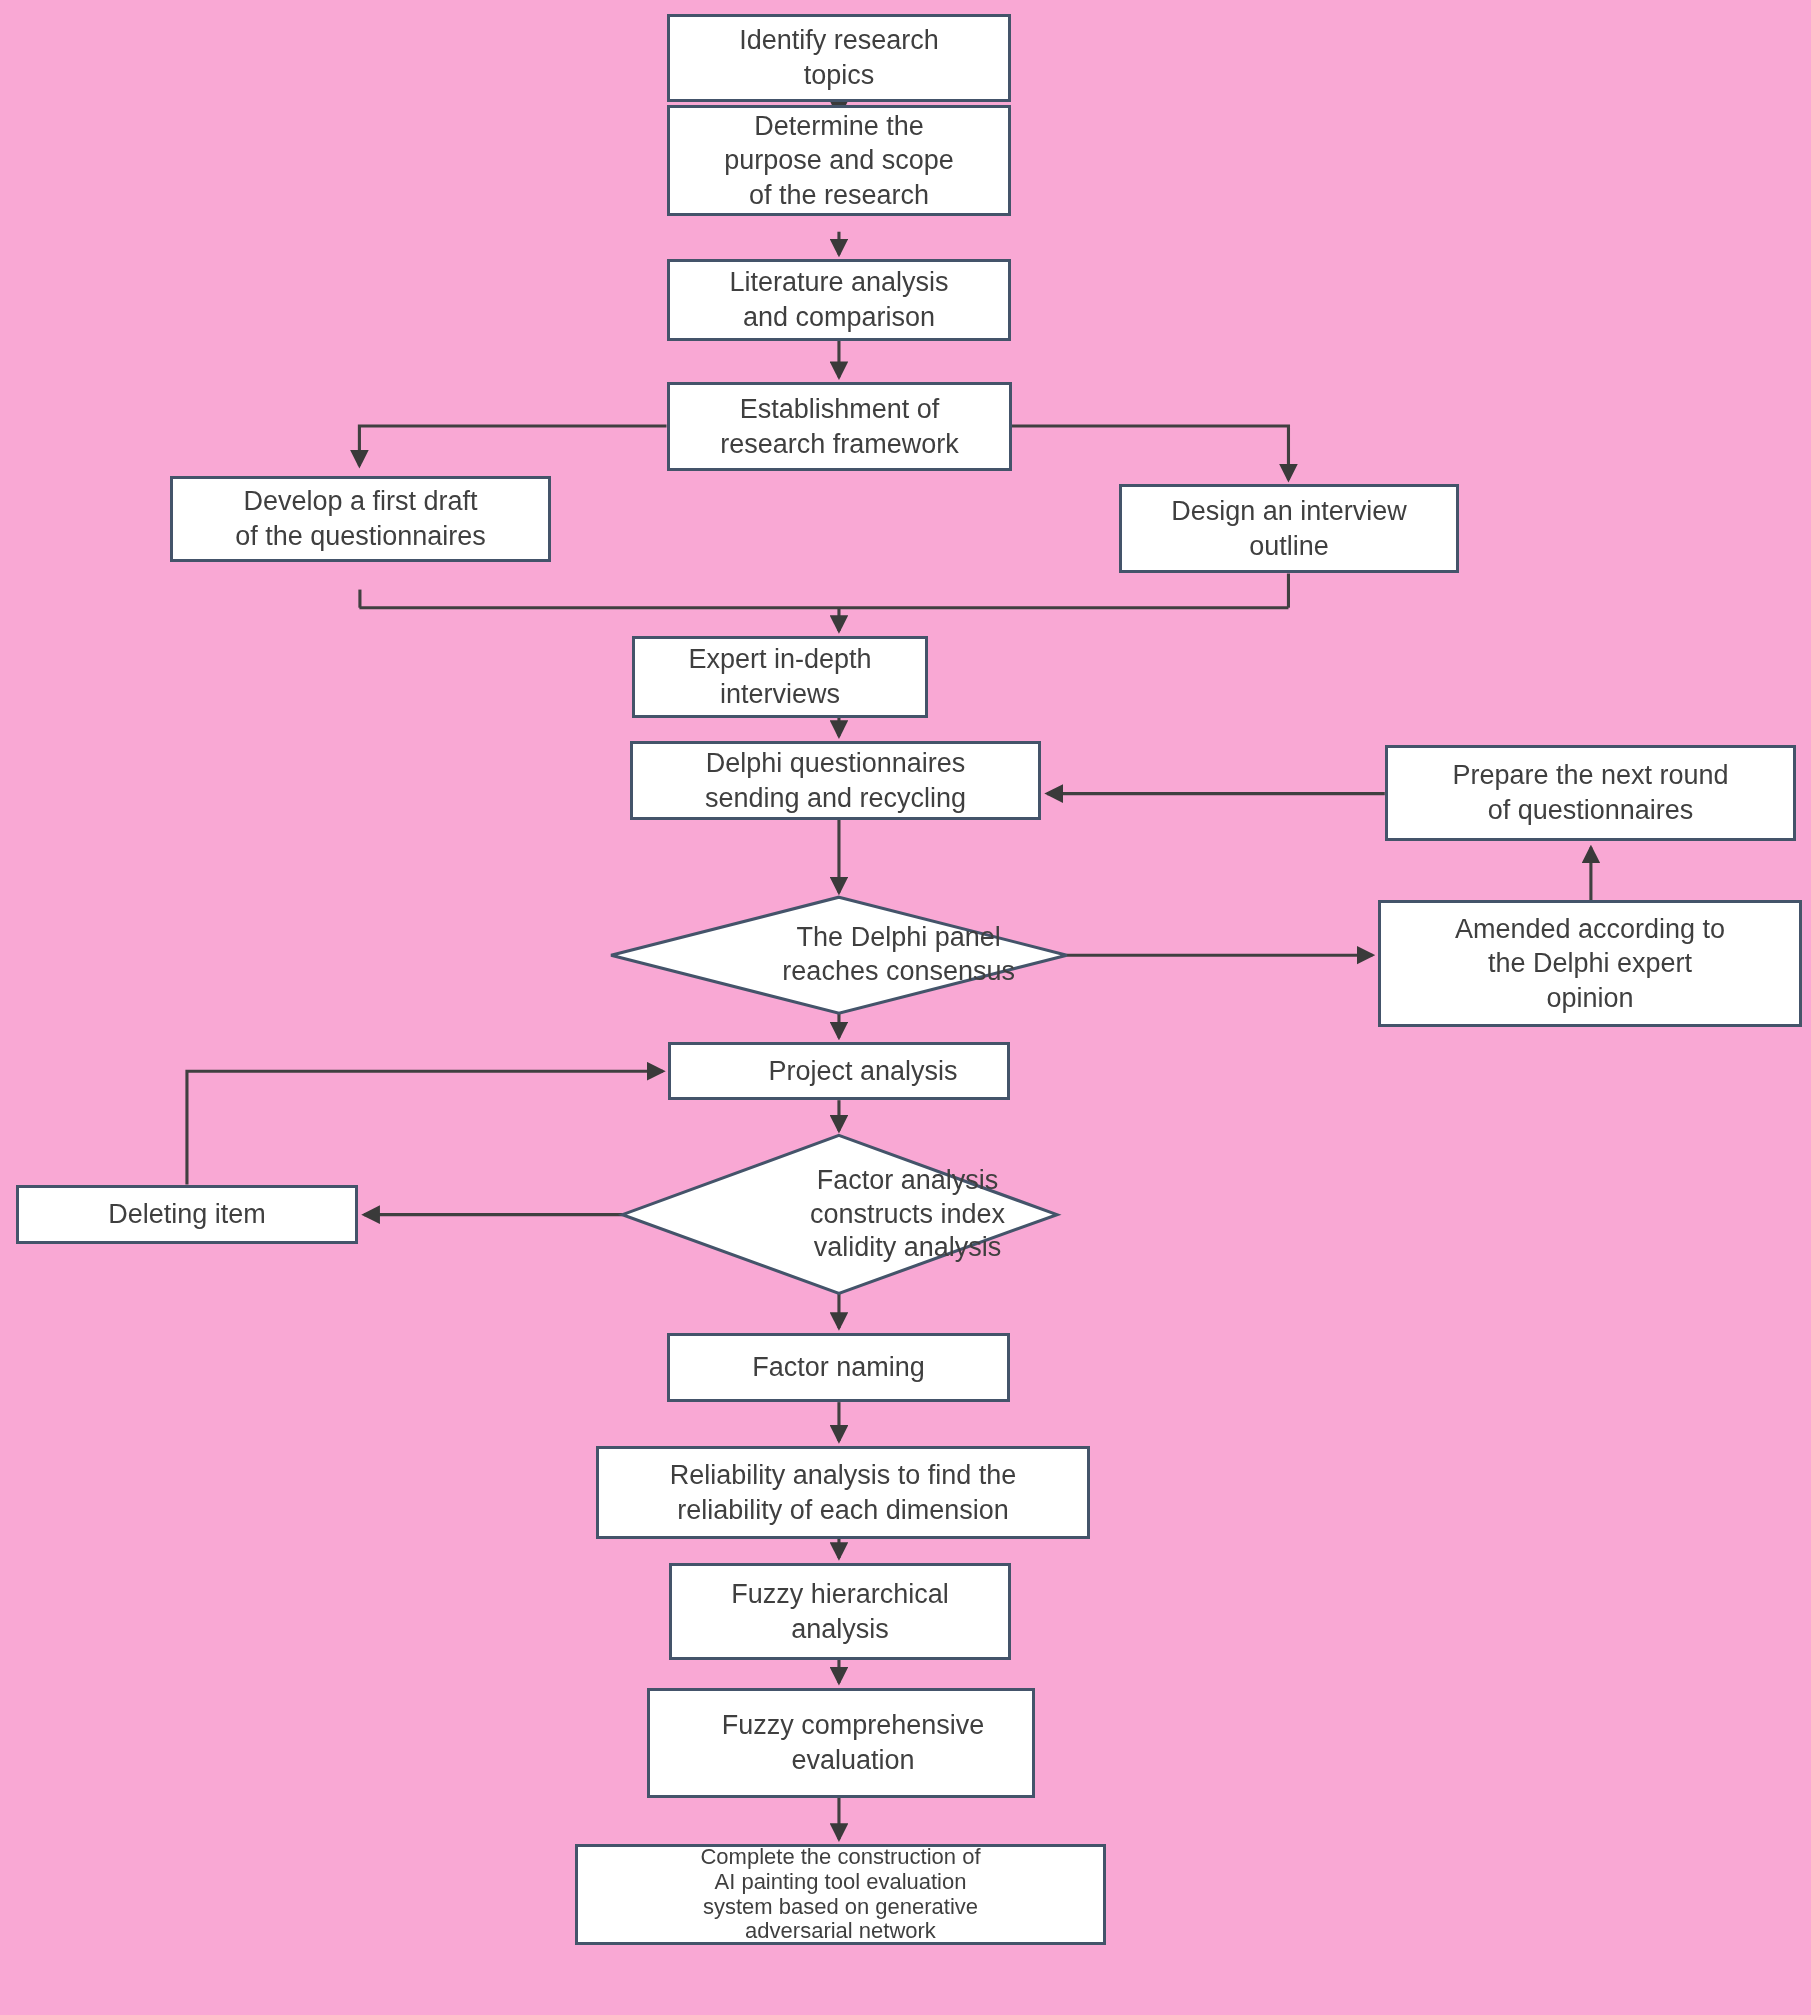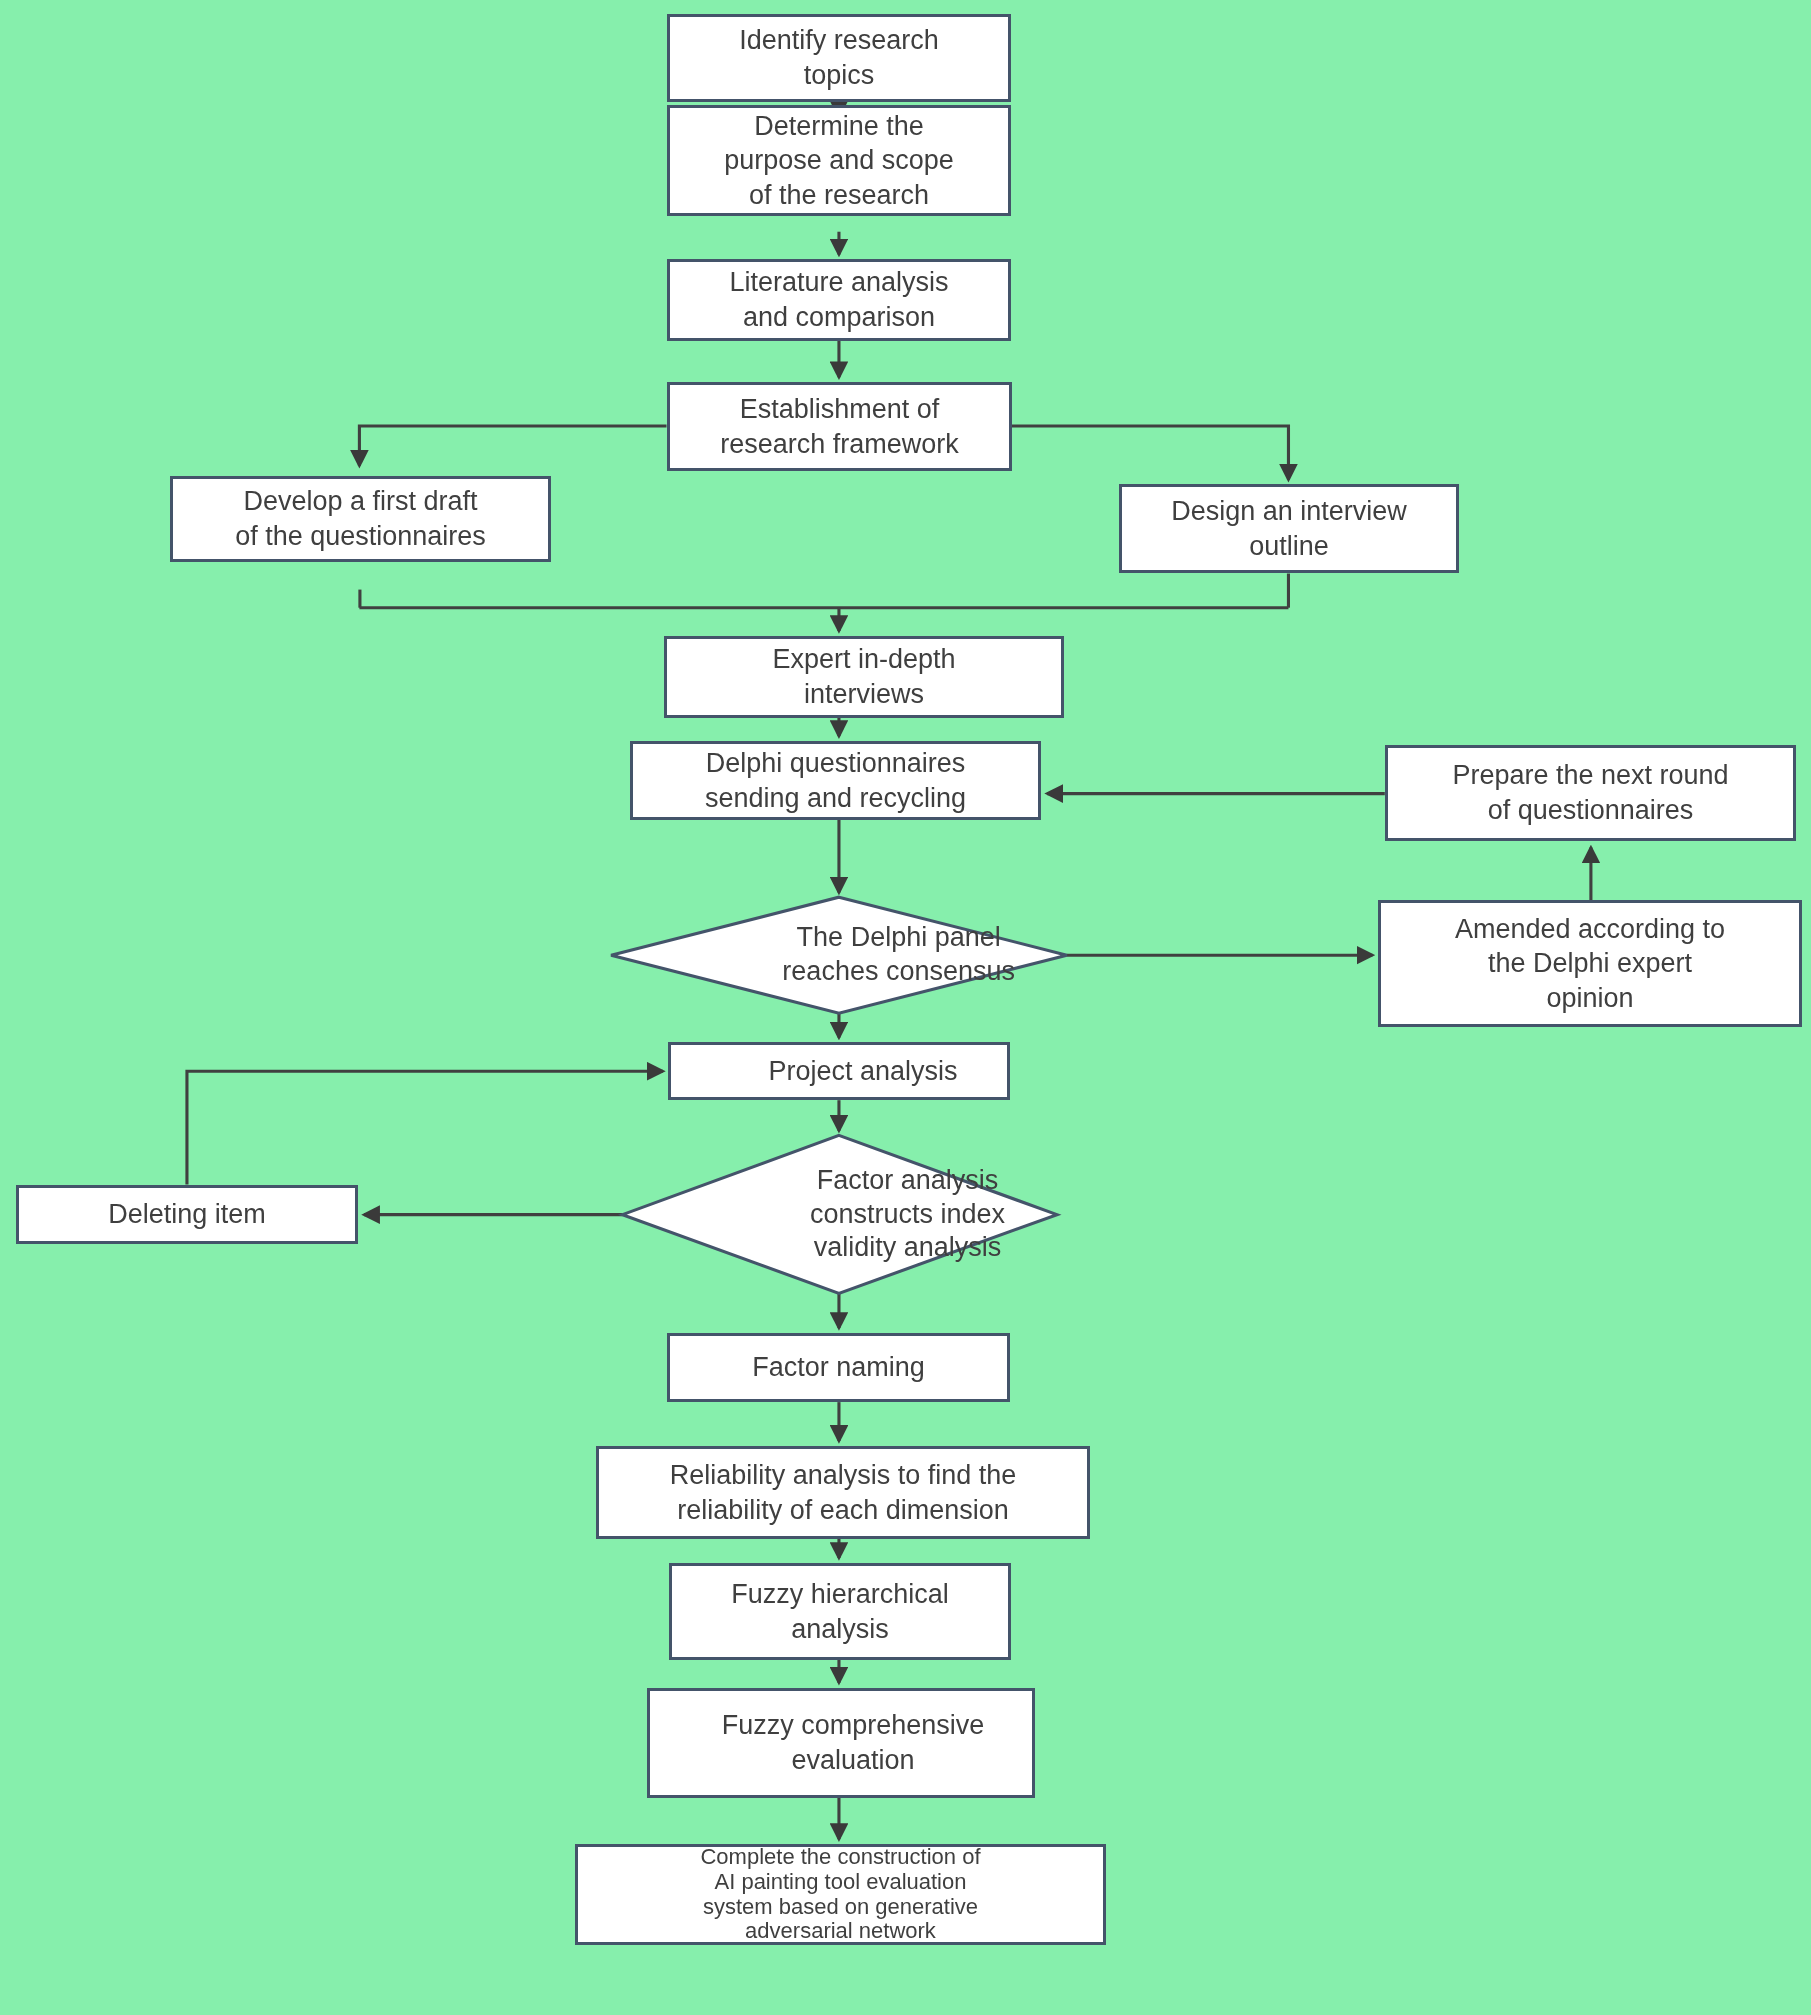--- a/index.html
+++ b/index.html
@@ -1,20 +1,20 @@
 <!DOCTYPE html>
 <html style="font-size:8.3px"><head>
 <meta charset="utf-8">
 <style>
   html,body{margin:0;padding:0;background:#ffffff;}
   #canvas{
     position:relative;
     width:1811px;
     height:2015px;
-    background:#86efac;
+    background:#f9a8d4;
     font-family:"Liberation Sans", sans-serif;
     overflow:hidden;
   }
   #edges{
     position:absolute;
     left:0;top:0;
     width:1811px;height:2015px;
   }
   .node{
     position:absolute;
@@ -119,21 +119,21 @@
   <div class="node" style="left:170px;top:470px;width:381px;height:86px;margin-top:6px;">
     <div>Develop a first draft
 of the questionnaires</div>
   </div>
 
   <div class="node" style="left:1119px;top:484px;width:340px;height:89px;">
     <div>Design an interview
 outline</div>
   </div>
 
-  <div class="node" style="left:664px;top:636px;width:400px;height:82px;align-items:center;">
+  <div class="node" style="left:632px;top:636px;width:296px;height:82px;align-items:center;">
     <div>Expert in-depth
 interviews</div>
   </div>
 
   <div class="node" style="left:630px;top:741px;width:411px;height:79px;">
     <div>Delphi questionnaires
 sending and recycling</div>
   </div>
 
   <div class="diamond-label" style="left:663px;top:910px;width:352px;height:90px;">

